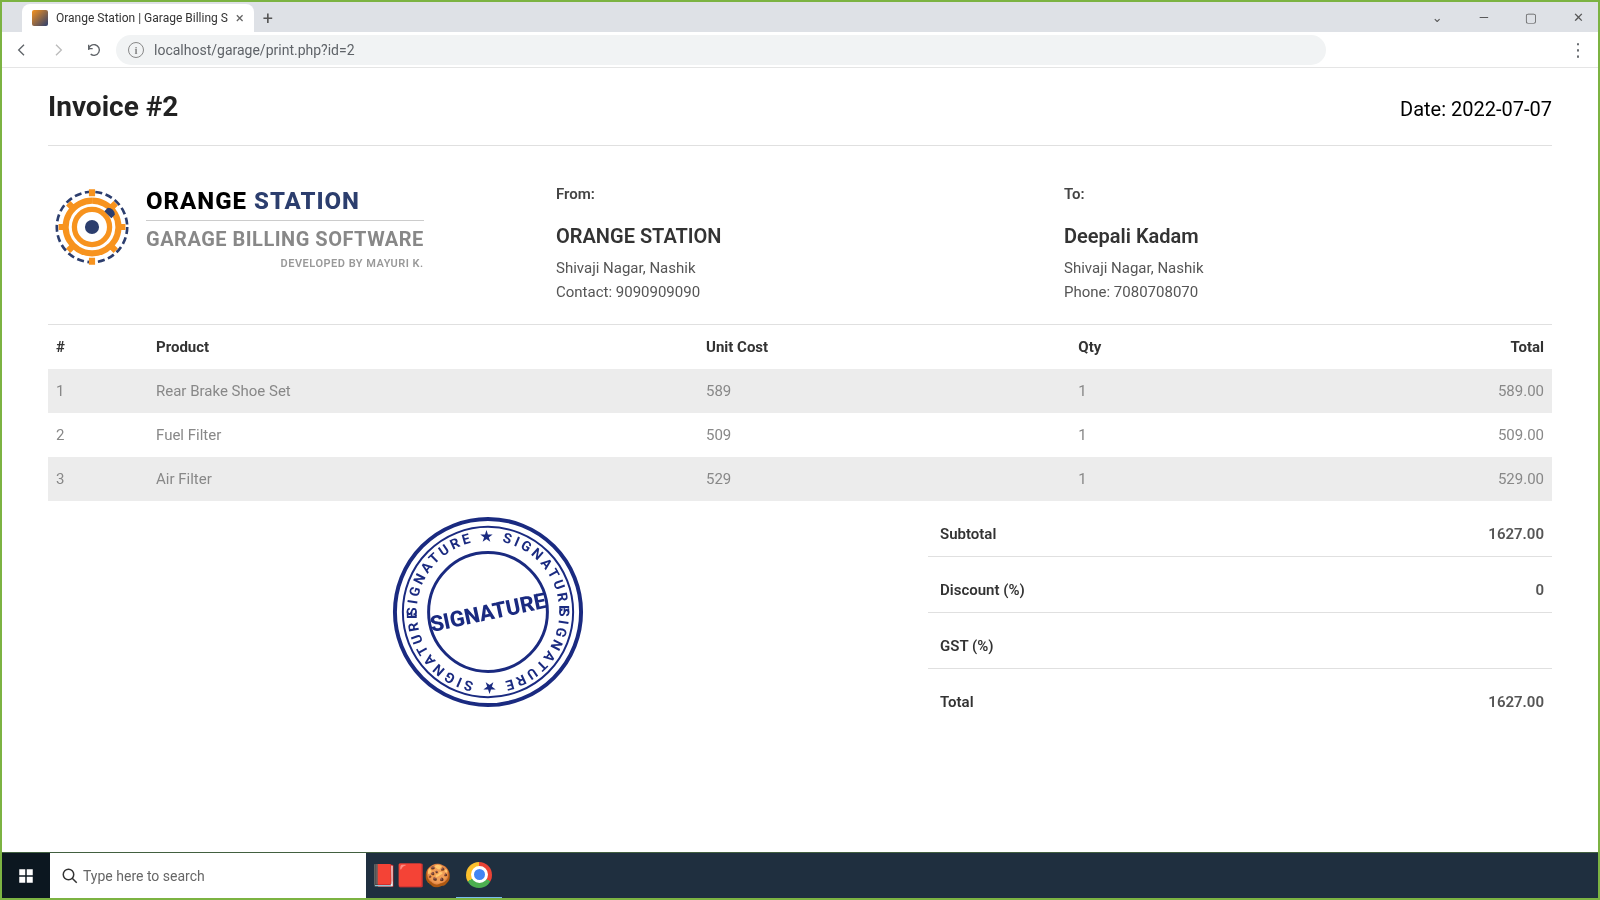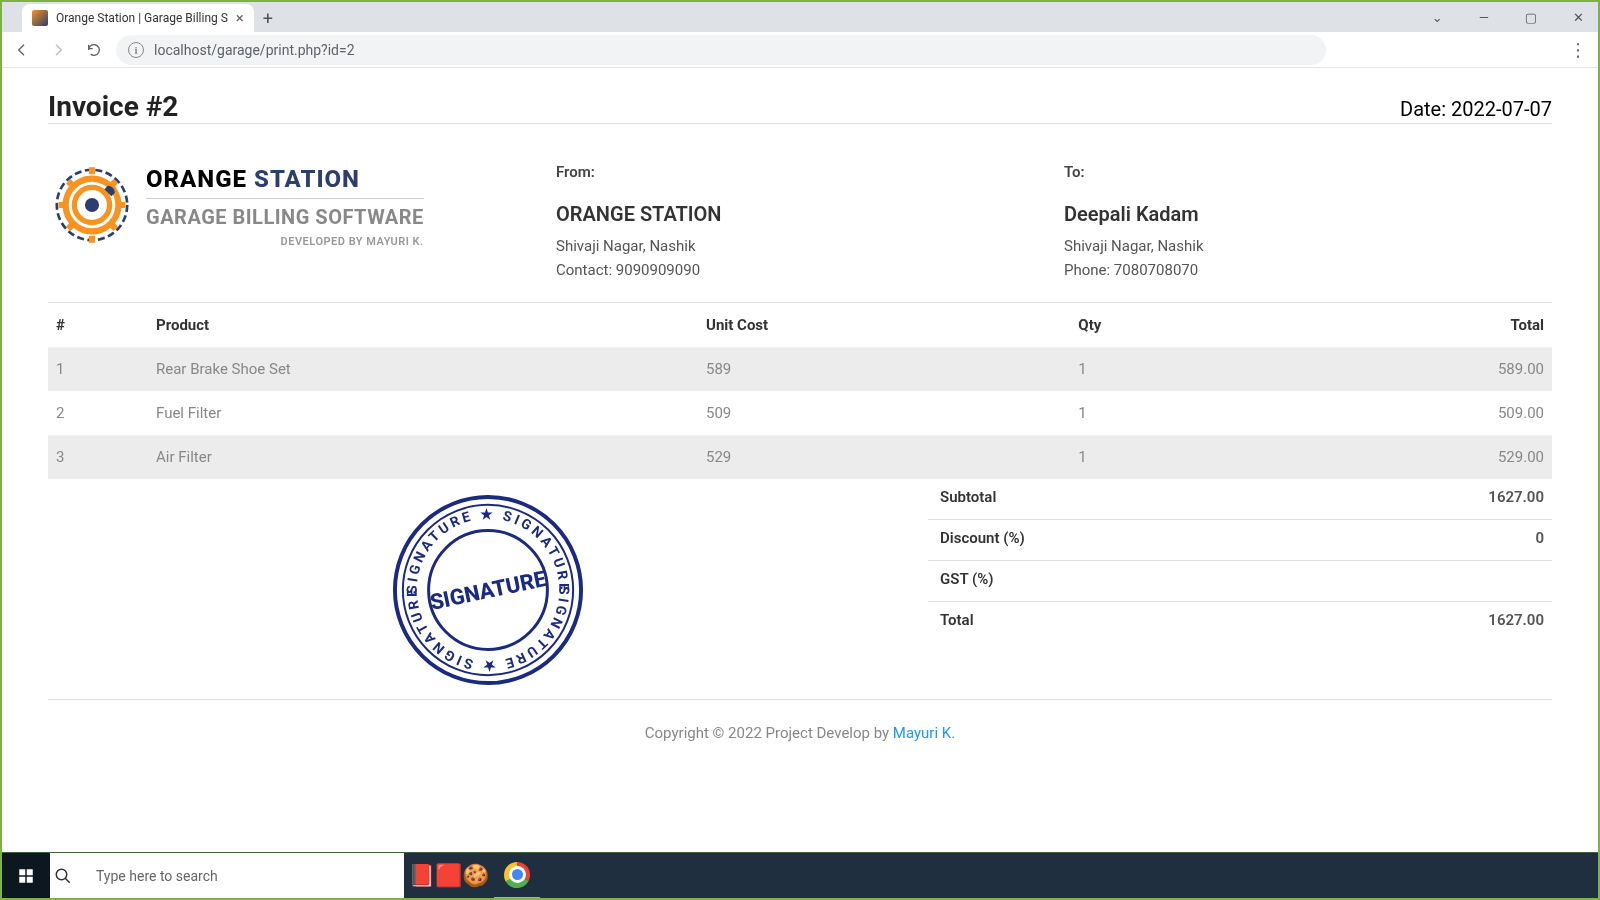--- a/index.html
+++ b/index.html
@@ -18,21 +18,21 @@
 .nav-btn { width: 28px; height: 28px; display: flex; align-items: center; justify-content: center; color: #5f6368; border-radius: 50%; cursor: pointer; }
 .nav-btn.disabled { color: #bbb; cursor: default; }
 .nav-btn svg { width: 16px; height: 16px; }
 .url-box { flex: 1; background: #f1f3f4; border-radius: 16px; height: 30px; display: flex; align-items: center; padding: 0 12px; gap: 10px; font-size: 14px; color: #5f6368; max-width: 1210px; }
 .url-box .info-icon { width: 16px; height: 16px; border: 1px solid #888; border-radius: 50%; display: flex; align-items: center; justify-content: center; font-size: 11px; font-family: serif; font-weight: bold; color: #888; }
 .menu-btn { margin-left: auto; width: 28px; height: 28px; display: flex; align-items: center; justify-content: center; color: #5f6368; font-size: 18px; cursor: pointer; }
 
 
 .viewport { position: absolute; top: 68px; left: 2px; right: 2px; bottom: 48px; overflow-y: scroll; background: #fff; }
 .page { padding: 20px 44px; color: #444; }
-.header-row { display: flex; justify-content: space-between; align-items: baseline; border-bottom: 1px solid #e0e0e0; }
+.header-row { display: flex; justify-content: space-between; align-items: baseline; padding-bottom: 22px; border-bottom: 1px solid #e0e0e0; }
 .header-row h1 { font-size: 28px; font-weight: 700; color: #222; }
 .header-row .date { font-size: 20px; color: #000000; }
 
 .info-grid { display: grid; grid-template-columns: 1fr 1fr 1fr; padding: 36px 0 20px 0; border-bottom: 1px solid #e0e0e0; gap: 20px; }
 .info-col { font-size: 15px; line-height: 1.6; color: #555; }
 .info-col .lbl { font-weight: 600; margin-bottom: 14px; color: #444; }
 .info-col .name { font-size: 20px; font-weight: 600; color: #333; margin-bottom: 4px; }
 
 
 .logo-box { display: flex; align-items: center; gap: 10px; }
@@ -51,38 +51,38 @@
 table.items th.r, table.items td.r { text-align: right; }
 table.items tbody tr:nth-child(odd) { background: #ececec; }
 table.items td { padding: 13px 8px; color: #888; }
 
 .bottom-grid { display: grid; grid-template-columns: 880px 1fr; }
 .sign-area { display: flex; justify-content: center; padding-top: 12px; }
 .sign-stamp { width: 198px; height: 198px; }
 .sign-stamp svg { width: 100%; height: 100%; }
 
 .totals { }
-.totals-row { display: flex; justify-content: space-between; padding: 9px 8px 13px 12px; font-size: 15px; color: #555; border-bottom: 1px solid #e0e0e0; font-weight: 600; }
+.totals-row { display: flex; justify-content: space-between; padding: 24px 8px 13px 12px; font-size: 15px; color: #555; border-bottom: 1px solid #e0e0e0; font-weight: 600; }
 .totals-row .label { color: #333; }
 .totals-row.final { border-bottom: none; }
 
 .footer { text-align: center; padding: 24px 0 0 0; margin-top: 10px; border-top: 1px solid #e0e0e0; font-size: 15px; color: #888; }
 .footer a { color: #2196f3; text-decoration: none; }
 
 
 .viewport::-webkit-scrollbar { width: 17px; }
 .viewport::-webkit-scrollbar-track { background: #f1f1f1; }
 .viewport::-webkit-scrollbar-thumb { background: #c1c1c1; }
 .viewport::-webkit-scrollbar-button { background: #f1f1f1; height: 17px; }
 
 
 .taskbar { position: absolute; bottom: 0; left: 0; right: 0; height: 46px; background: #1f2f3f; display: flex; align-items: center; border-top: 1px solid #7cb34260; padding-right: 10px; }
 .start-btn { width: 48px; height: 46px; display: flex; align-items: center; justify-content: center; background: #0c1720; cursor: pointer; }
 .start-btn svg { width: 18px; height: 18px; fill: #fff; }
-.search-box { width: 354px; height: 46px; background: #fff; display: flex; align-items: center; padding: 0 4px; gap: 24px; color: #666; font-size: 14px; }
+.search-box { width: 316px; height: 46px; background: #fff; display: flex; align-items: center; padding: 0 11px; gap: 4px; color: #666; font-size: 14px; }
 .search-box svg { width: 18px; height: 18px; stroke: #333; fill: none; stroke-width: 2; }
 .task-icons { display: flex; align-items: center; height: 46px; }
 .task-icon { width: 46px; height: 46px; display: flex; align-items: center; justify-content: center; cursor: pointer; position: relative; }
 .task-icon.chrome { border-bottom: 2px solid #76b9ed; }
 .app-icon-chrome { width: 26px; height: 26px; border-radius: 50%; background: conic-gradient(#ea4335 0 120deg, #4caf50 120deg 240deg, #fbc02d 240deg 360deg); display: flex; align-items: center; justify-content: center; }
 .app-icon-chrome::after { content: ''; width: 11px; height: 11px; background: #4285f4; border: 3px solid #fff; border-radius: 50%; }
 .emoji-strip { font-size: 22px; display: flex; align-items: center; padding: 0 4px; gap: 2px; }
 </style>
 </head>
 <body>
@@ -234,23 +234,20 @@
           <span class="label">GST (%)</span>
           <span></span>
         </div>
         <div class="totals-row final">
           <span class="label">Total</span>
           <span>1627.00</span>
         </div>
       </div>
     </div>
 
-    <div class="footer">
-      <span>Copyright © 2022 Project Develop by </span><a href="#">Mayuri K.</a>
-    </div>
 
   </div>
 </div>
 
 <div class="taskbar">
   <div class="start-btn">
     <svg viewBox="0 0 24 24">
         <path d="M3 3h8v8H3zM13 3h8v8h-8zM3 13h8v8H3zM13 13h8v8h-8z"></path>
       </svg>
   </div>

